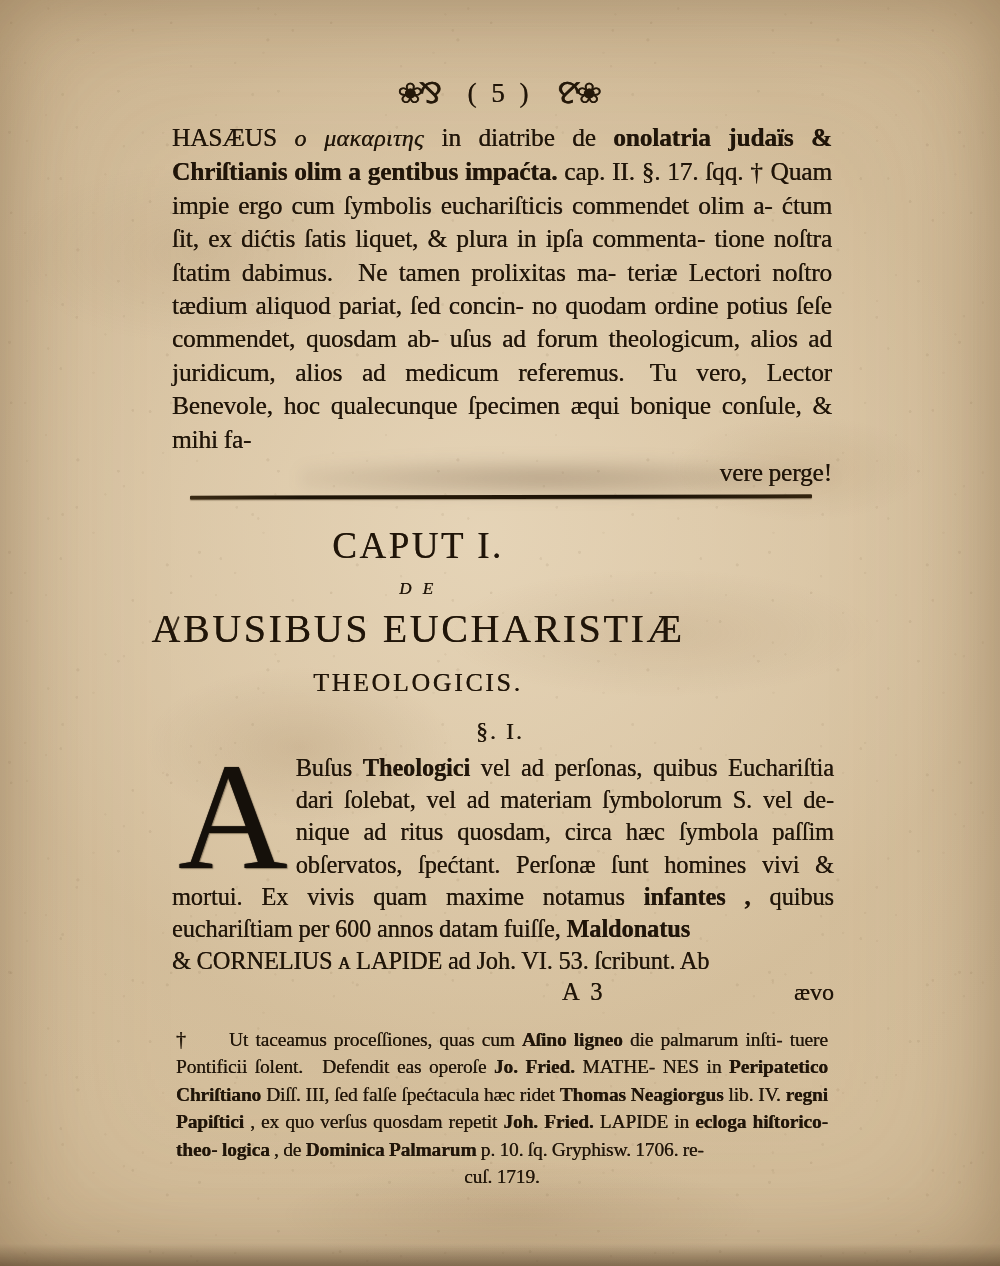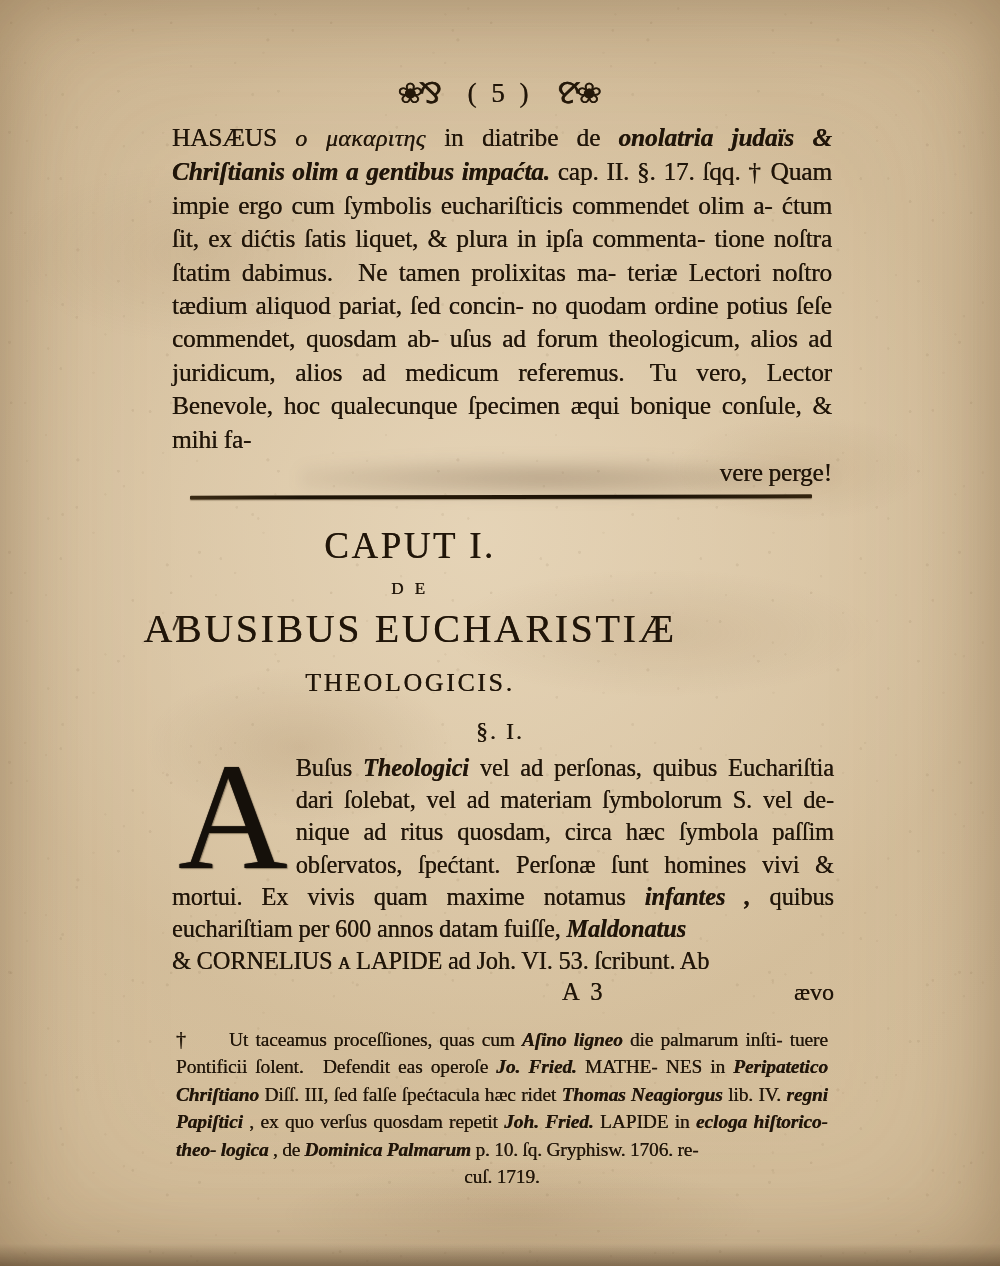--- a/index.html
+++ b/index.html
@@ -144,52 +144,53 @@
     position: absolute;
     left: 172px; top: 121px;
     width: 660px;
     font-size: 25.4px;
     line-height: 33.4px;
     text-align: justify;
     letter-spacing: -0.15px;
     word-spacing: -0.5px;
   }
   #upper-para .lastline { display: block; text-align: right; }
-  .it { font-style: italic; font-weight: 600; }
+  .it { font-weight: 600; }
   .gk { font-style: italic; font-size: 24px; letter-spacing: .3px; }
 
   
   #rule {
     position: absolute;
     left: 190px; top: 495px;
     width: 622px; height: 4px;
     background: linear-gradient(to right,
       #3a2a14 0%, #1d1407 18%, #241808 46%, #191106 70%, #33240f 100%);
     border-radius: 1px;
     transform: rotate(-0.12deg);
     box-shadow: 0 1px 1px rgba(70,52,28,.35);
   }
 
   
   #caput {
     position: absolute;
-    left: 0; top: 524px;
+    left: 8px; top: 524px;
     width: 820px;
     text-align: center;
   }
   #caput-title {
     font-size: 37px;
     letter-spacing: 2.5px;
     line-height: 44px;
   }
   #caput-de {
     font-size: 17px;
     letter-spacing: 3.5px;
     line-height: 30px;
     margin-top: 6px;
+    font-style: italic;
   }
   #caput-sub1 {
     font-size: 40px;
     letter-spacing: 2.6px;
     line-height: 42px;
     margin-top: 4px;
     white-space: nowrap;
   }
   #caput-sub2 {
     font-size: 26px;

